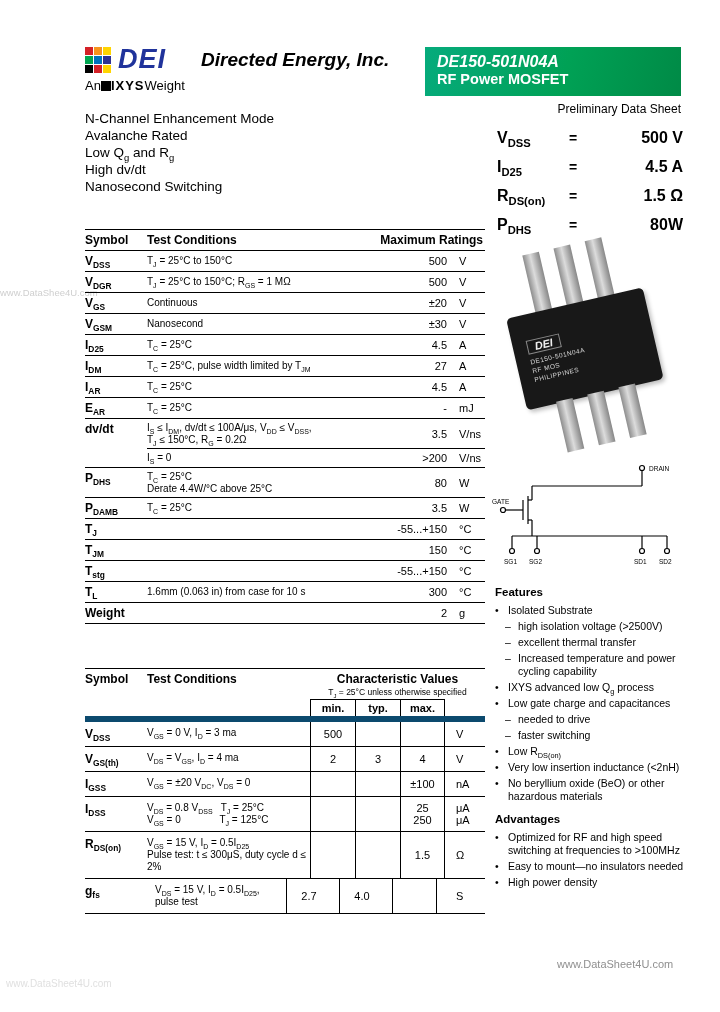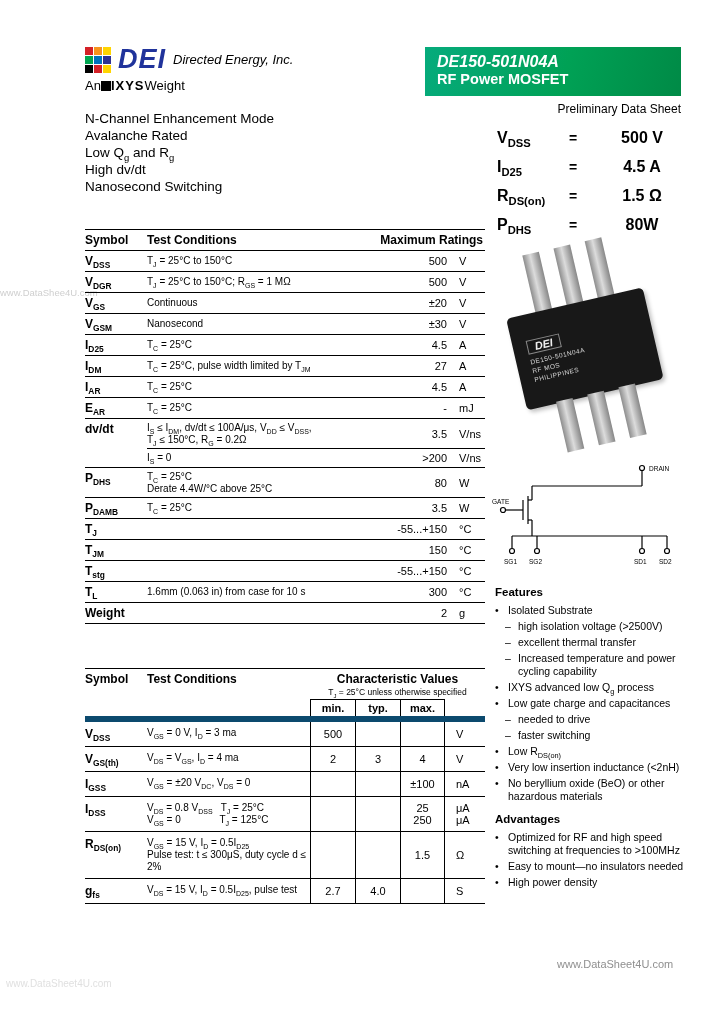--- a/index.html
+++ b/index.html
@@ -14,21 +14,21 @@
   .wm { position: absolute; font-size: 10px; color: #b9b9b9; }
   .wm-left { left: 0px; top: 287px; font-size: 9.5px; color: #cfcfcf; }
   .wm-bl { left: 6px; top: 978px; color: #e0e0e0; }
   .wm-br { left: 557px; top: 958px; font-size: 11px; color: #8f8f8f; }
 
   
   .logo-row { position: absolute; left: 85px; top: 44px; display: flex; align-items: center; gap: 7px; }
   .logo-mark { display: grid; grid-template-columns: repeat(3, 8px); grid-auto-rows: 8px; gap: 1px; }
   .logo-mark span { display: block; }
   .dei-text { font-size: 27px; font-weight: 700; font-style: italic; color: #20339b; letter-spacing: 1px; }
-  .company-name { font-size: 13px; font-weight: 400; font-style: italic; color: #000; }
+  .company-name { font-size: 19px; font-weight: 700; font-style: italic; color: #000; margin-left: 28px; }
   .ixys-line { position: absolute; left: 85px; top: 78px; font-size: 13px; display: flex; align-items: center; }
   .ixys-mark { width: 10px; height: 10px; background: #000; display: inline-block; }
   .ixys-text { font-weight: 700; letter-spacing: 1px; }
 
   .part-box {
     position: absolute; left: 425px; top: 47px; width: 256px; height: 49px;
     background: linear-gradient(105deg, #06ab7c 0%, #00a155 55%, #008a46 100%);
     color: #fff; padding: 6px 12px;
   }
   .part-number { font-size: 16px; font-weight: 700; font-style: italic; }
@@ -36,21 +36,21 @@
   .prelim { position: absolute; left: 425px; top: 102px; width: 256px; text-align: right; font-size: 12px; }
 
   
   .intro { position: absolute; left: 85px; top: 110px; font-size: 13.5px; line-height: 17px; }
 
   
   .kspecs { position: absolute; left: 497px; top: 129px; width: 186px; }
   .ks-row { display: flex; align-items: baseline; height: 29px; }
   .ks-sym { font-weight: 700; font-size: 16px; width: 72px; }
   .ks-eq { width: 32px; font-weight: 700; font-size: 14px; }
-  .ks-val { flex: 1; text-align: center; font-weight: 700; font-size: 16px; }
+  .ks-val { flex: 1; text-align: right; font-weight: 700; font-size: 16px; }
 
   
   .mtable { position: absolute; left: 85px; top: 229px; width: 400px; }
   .mhead { display: flex; align-items: flex-end; border-top: 1.5px solid #000; border-bottom: 1.5px solid #000; padding: 3px 0; font-weight: 700; font-size: 12px; }
   .mh-sym { width: 62px; }
   .mh-cond { flex: 1; }
   .mh-rat { width: 130px; text-align: right; padding-right: 2px; }
   .mrow { display: flex; border-bottom: 1px solid #000; }
   .mrow:last-child { border-bottom: 1.5px solid #000; }
   .c-sym { width: 62px; font-weight: 700; font-size: 12px; padding: 3px 0; }
@@ -67,21 +67,21 @@
   .ch-sym { width: 62px; }
   .ch-cond { flex: 1; }
   .ch-vals { width: 175px; text-align: center; }
   .ch-note { font-weight: 400; font-size: 8.5px; padding: 1px 0 2px; }
   .csub { display: flex; border-bottom: 6px solid #0c4a6e; }
   .cs-spacer { flex: 1; }
   .cs-cell { width: 45px; text-align: center; font-weight: 700; font-size: 11px; border-top: 1px solid #000; border-left: 1px solid #000; padding: 2px 0; }
   .cs-last { border-right: 1px solid #000; }
   .cs-unit { width: 40px; }
   .crow { display: flex; border-bottom: 1px solid #000; align-items: stretch; }
-  .crow:last-child { border-bottom: 1.5px solid #000; }
+  .crow:last-child { border-bottom: 1.5px solid #000; gap: 8px; }
   .c-ccond { font-size: 10px; padding: 5px 2px 5px 0; white-space: pre-wrap; line-height: 12px; flex: 1; }
   .c-min, .c-typ, .c-max { width: 45px; border-left: 1px solid #000; text-align: center; font-size: 11px; padding: 5px 0; white-space: pre-line; display: flex; flex-direction: column; justify-content: center; }
   .c-max { border-right: 1px solid #000; }
   .c-unit2 { width: 40px; font-size: 11px; padding: 5px 0 5px 11px; white-space: pre-line; display: flex; flex-direction: column; justify-content: center; }
   .crow .c-sym { padding: 5px 0; }
 
   
   .package { position: absolute; left: 500px; top: 242px; width: 196px; height: 218px; }
   .pkg-rot { position: absolute; left: 14px; top: 2px; transform: rotate(-13deg); display: flex; flex-direction: column; align-items: center; }
   .pkg-leads { display: flex; gap: 15px; justify-content: center; }

